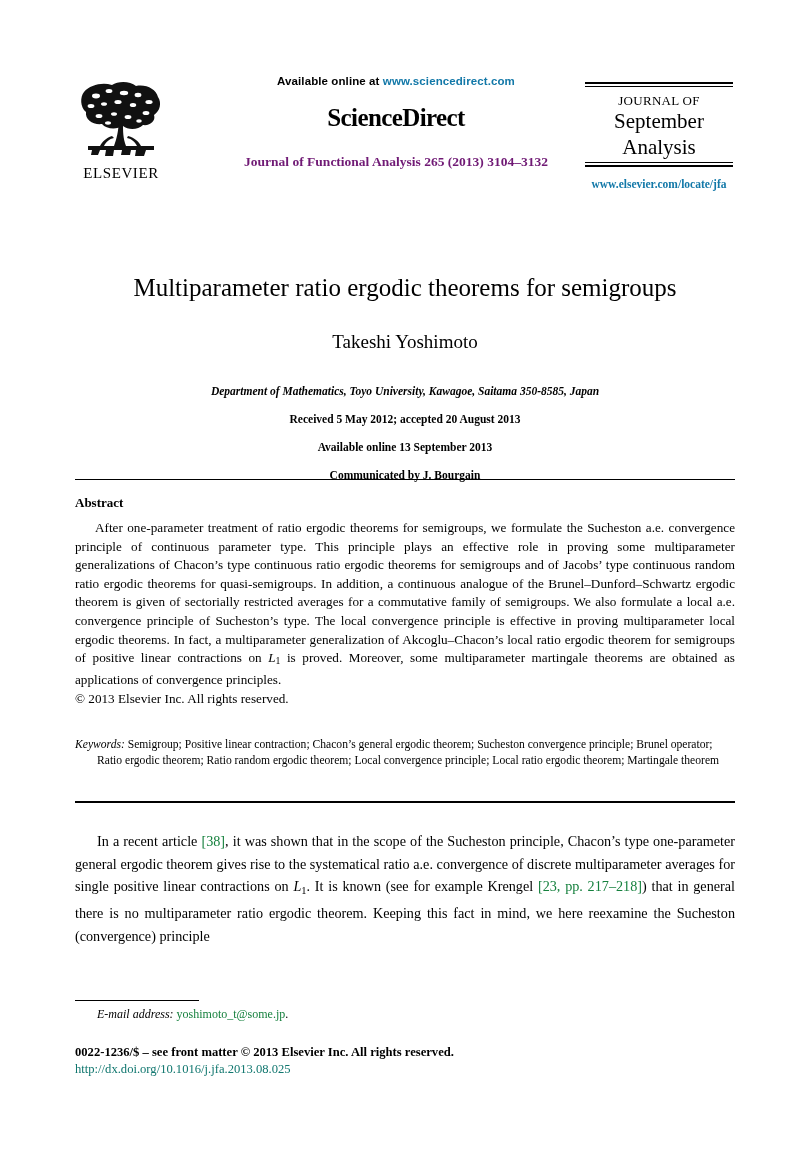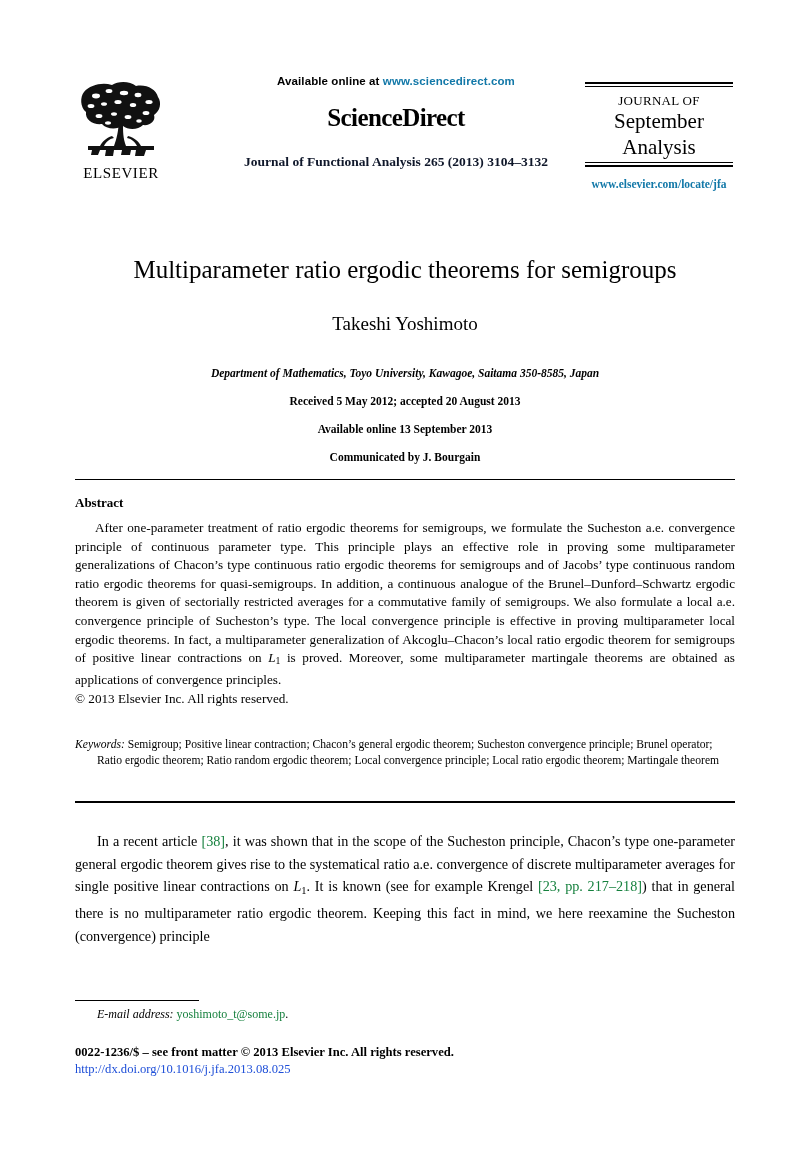--- a/index.html
+++ b/index.html
@@ -77,21 +77,21 @@
     font-weight: bold;
     letter-spacing: -0.6px;
     margin-top: 16px;
     line-height: 28px;
   }
   .sd-citation {
     margin-top: 22px;
     font-family: "Liberation Serif", "DejaVu Serif", serif;
     font-size: 13.5px;
     font-weight: bold;
-    color: #0f172a;
+    color: #701a75;
     line-height: 16px;
   }
 
   
   .journal-box {
     position: absolute;
     left: 585px;
     top: 8px;
     width: 148px;
     text-align: center;
@@ -131,21 +131,21 @@
     font-size: 11.5px;
     font-weight: bold;
     color: #1278a8;
     line-height: 14px;
   }
 
   
   .title-block {
     position: absolute;
     left: 75px;
-    top: 255px;
+    top: 273px;
     width: 660px;
     text-align: center;
   }
   .paper-title {
     font-family: "Liberation Serif", "DejaVu Serif", serif;
     font-size: 25px;
     line-height: 30px;
     margin: 0;
     font-weight: normal;
   }
@@ -295,21 +295,21 @@
   .issn-line {
     font-family: "Liberation Serif", "DejaVu Serif", serif;
     font-size: 12.6px;
     font-weight: bold;
     line-height: 16px;
     margin-top: 22px;
   }
   .doi-line {
     font-family: "Liberation Serif", "DejaVu Serif", serif;
     font-size: 12.6px;
-    color: #1d4ed8;
+    color: #0f766e;
     line-height: 16px;
     margin-top: 1px;
   }
 </style>
 </head>
 <body>
 
 <div class="page">
 
   <div class="masthead">

